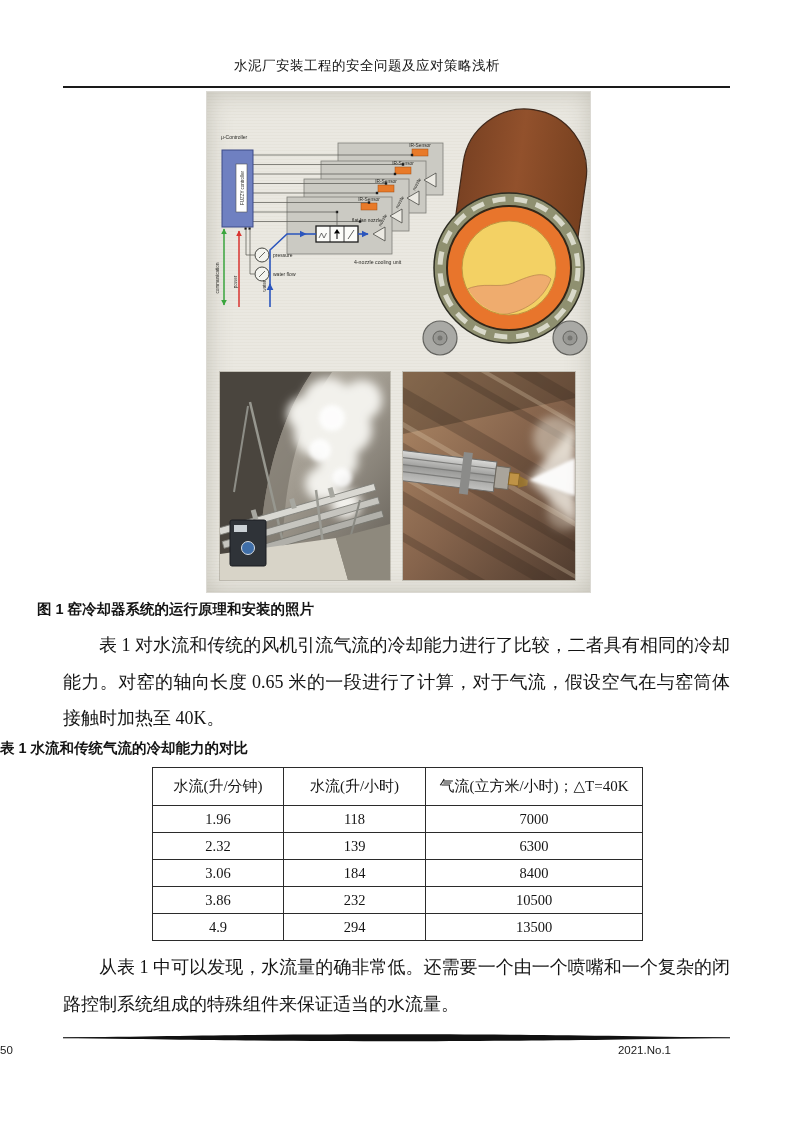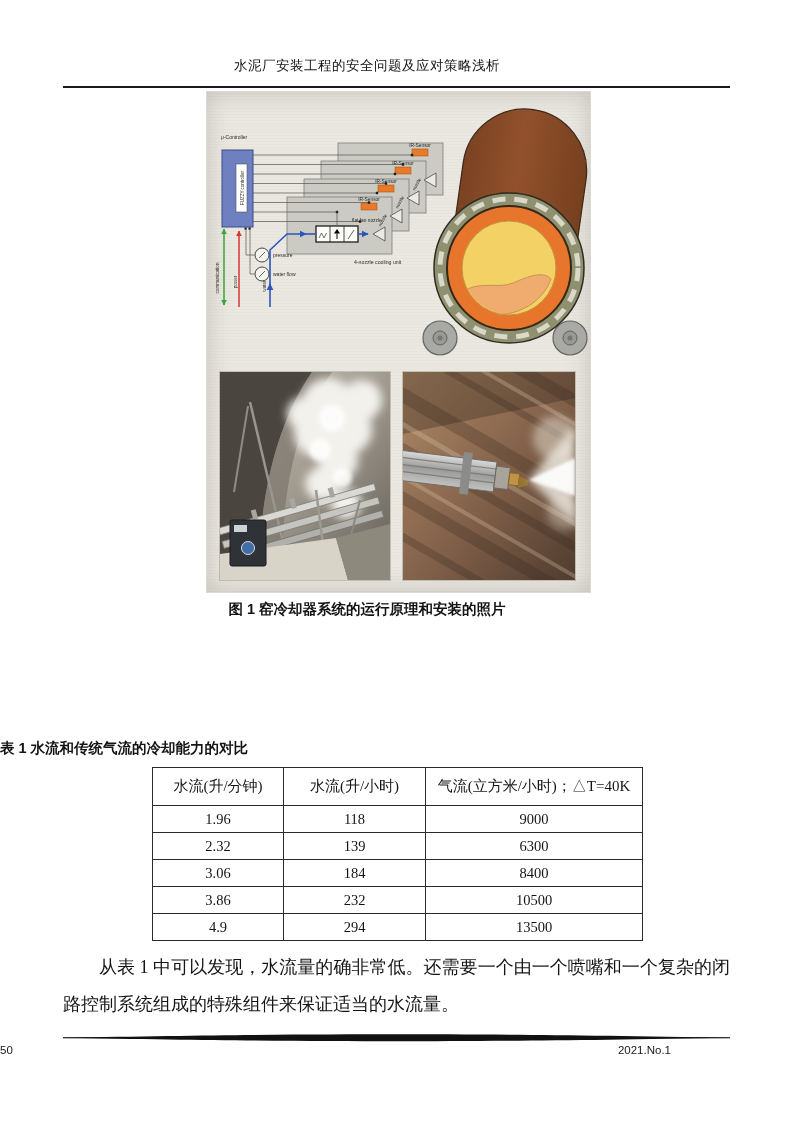--- a/index.html
+++ b/index.html
@@ -11,35 +11,35 @@
   .header-rule{position:absolute;top:86px;left:63px;width:667px;height:2px;background:#1a1a1a;}
 
   .figure-scan{position:absolute;left:207px;top:92px;width:383px;height:500px;background:#eae8e1;
                background-image:repeating-linear-gradient(0deg,rgba(205,200,185,.14) 0 1px,rgba(0,0,0,0) 1px 3px);
                box-shadow:inset 0 0 24px rgba(110,105,90,.30),0 0 0 1px rgba(165,160,145,.40);}
   .schematic{position:absolute;left:0;top:0;}
   .photo{position:absolute;top:280px;box-shadow:0 0 0 1px rgba(120,115,100,.35);}
   .photo-left{left:13px;}
   .photo-right{left:196px;}
 
-  .figure-caption{position:absolute;top:600px;left:0;width:100%;text-align:center;
-                  font-family:"Liberation Sans","DejaVu Sans",sans-serif;font-weight:bold;font-size:14.5px;}
+  .figure-caption{position:absolute;top:600px;left:0;width:100%;
+                  font-family:"Liberation Sans","DejaVu Sans",sans-serif;font-weight:bold;font-size:14.5px;padding-left:37px;}
 
   .body-p{position:absolute;left:63px;width:667px;margin:0;font-size:18px;line-height:36.5px;
           text-align:justify;text-indent:2em;}
   .p1{top:627px;}
   .p2{top:949px;}
 
   .tbl-title{position:absolute;top:739px;left:0;width:100%;text-align:left;
              font-family:"Liberation Sans","DejaVu Sans",sans-serif;font-weight:bold;font-size:14.5px;}
 
   .data-table{position:absolute;left:152px;top:767px;width:490px;border-collapse:collapse;table-layout:fixed;}
   .data-table th,.data-table td{border:1.5px solid #2b2b2b;text-align:center;vertical-align:middle;
              font-weight:normal;padding:0;}
-  .data-table th{height:37px;font-size:15px;font-family:Liberation Serif, serif;}
+  .data-table th{height:37px;font-size:15px;}
   .data-table td{height:26px;font-size:14.5px;}
 
   .footer-divider{position:absolute;left:63px;top:1034px;}
   .footer-page{position:absolute;top:1044px;left:0;width:100%;text-align:left;
                font-family:"Liberation Sans","DejaVu Sans",sans-serif;font-size:11.5px;color:#1a1a1a;}
   .footer-issue{position:absolute;top:1044px;right:63px;
                 font-family:"Liberation Sans","DejaVu Sans",sans-serif;font-size:11.5px;color:#1a1a1a;}
 
   .sch-label{font-family:"Liberation Sans","DejaVu Sans",sans-serif;fill:#2a2a26;}
 </style>
@@ -293,41 +293,42 @@
         <polygon points="126,108 172,52 172,152" fill="#f3efe7" opacity="0.8"></polygon>
         <circle cx="152" cy="66" r="22" fill="#ece5d8" opacity="0.5"></circle>
         <circle cx="162" cy="140" r="18" fill="#e6ddcd" opacity="0.4"></circle>
       </g>
       <polygon points="126,108 172,86 172,124" fill="#ffffff" opacity="0.9" filter="url(#rpblur2)"></polygon>
     </svg>
   </figure>
 
   <div class="figure-caption">图 1 窑冷却器系统的运行原理和安装的照片</div>
 
+  <p class="body-p p1">表 1 对水流和传统的风机引流气流的冷却能力进行了比较，二者具有相同的冷却能力。对窑的轴向长度 0.65 米的一段进行了计算，对于气流，假设空气在与窑筒体接触时加热至 40K。</p>
 
   <div class="tbl-title">表 1 水流和传统气流的冷却能力的对比</div>
 
   <table class="data-table">
     <colgroup>
         <col style="width:131px">
         <col style="width:142px">
         <col style="width:217px">
       </colgroup>
     <thead>
       <tr>
         <th>水流(升/分钟)</th>
         <th>水流(升/小时)</th>
         <th>气流(立方米/小时)；△T=40K</th>
       </tr>
     </thead>
     <tbody>
       <tr>
         <td>1.96</td>
         <td>118</td>
-        <td>9000</td>
+        <td>7000</td>
       </tr>
       <tr>
         <td>2.32</td>
         <td>139</td>
         <td>6300</td>
       </tr>
       <tr>
         <td>3.06</td>
         <td>184</td>
         <td>8400</td>

